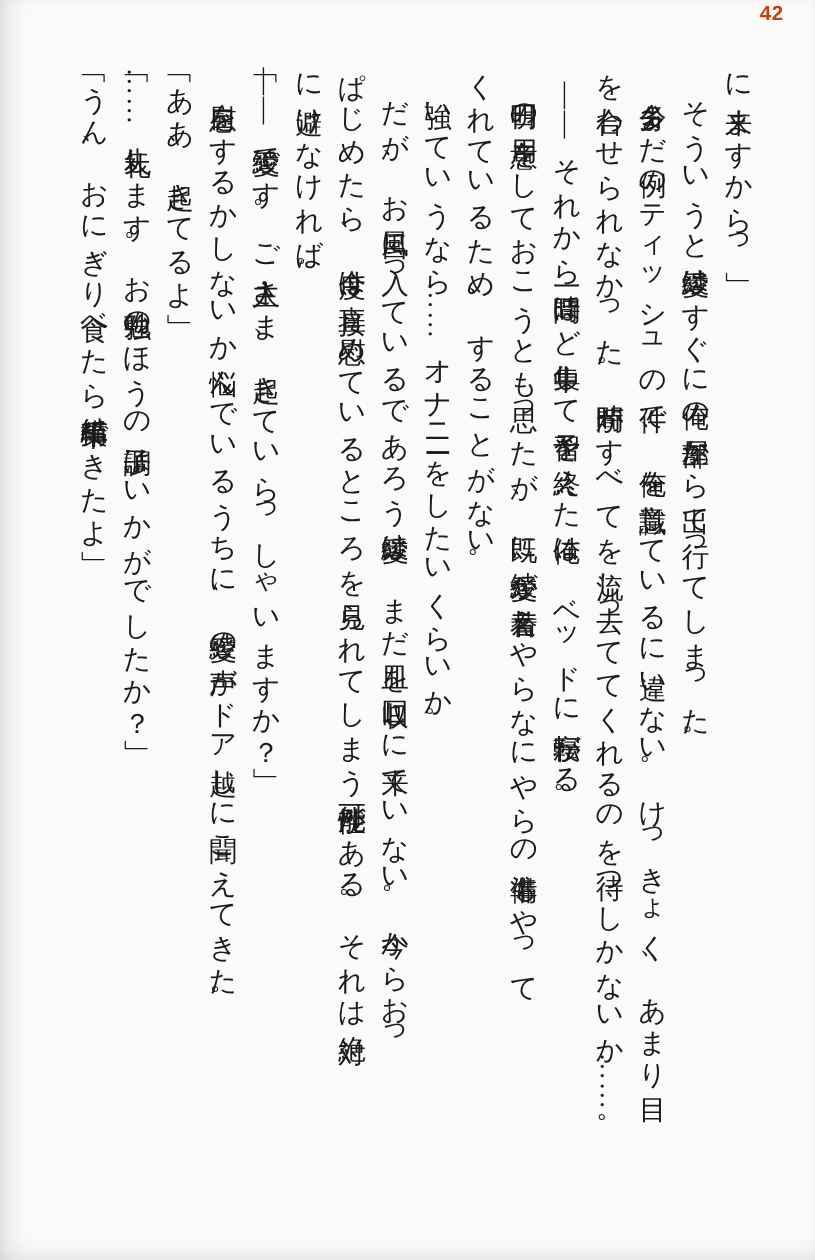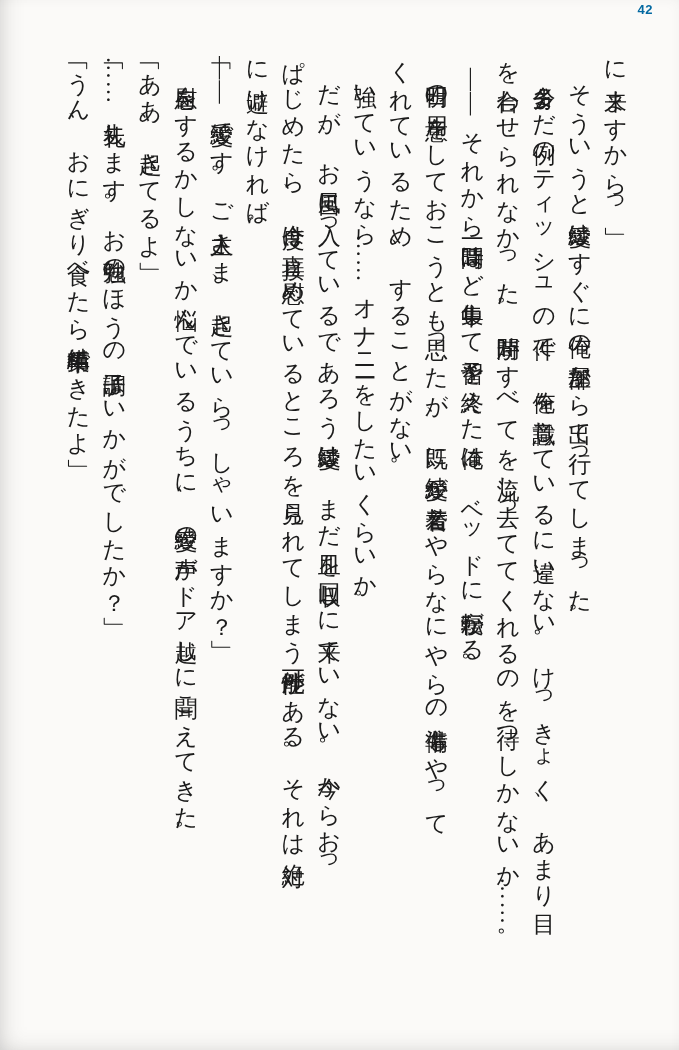--- a/index.html
+++ b/index.html
@@ -20,22 +20,22 @@
     pointer-events: none;
     box-shadow: inset 14px -10px 26px -18px rgba(60,60,60,0.35),
                 inset -6px 6px 18px -16px rgba(60,60,60,0.18);
   }
   .page-number {
     position: absolute;
     top: 2px;
     right: 26px;
     font-family: "Liberation Sans", "DejaVu Sans", sans-serif;
     font-weight: bold;
-    font-size: 13px;
-    color: #0369a1;
+    font-size: 17px;
+    color: #c2410c;
     letter-spacing: 0.5px;
   }
   .text-area {
     position: absolute;
     top: 45px;
     right: 46px;
     height: 980px;
     writing-mode: vertical-rl;
     text-orientation: mixed;
   }

